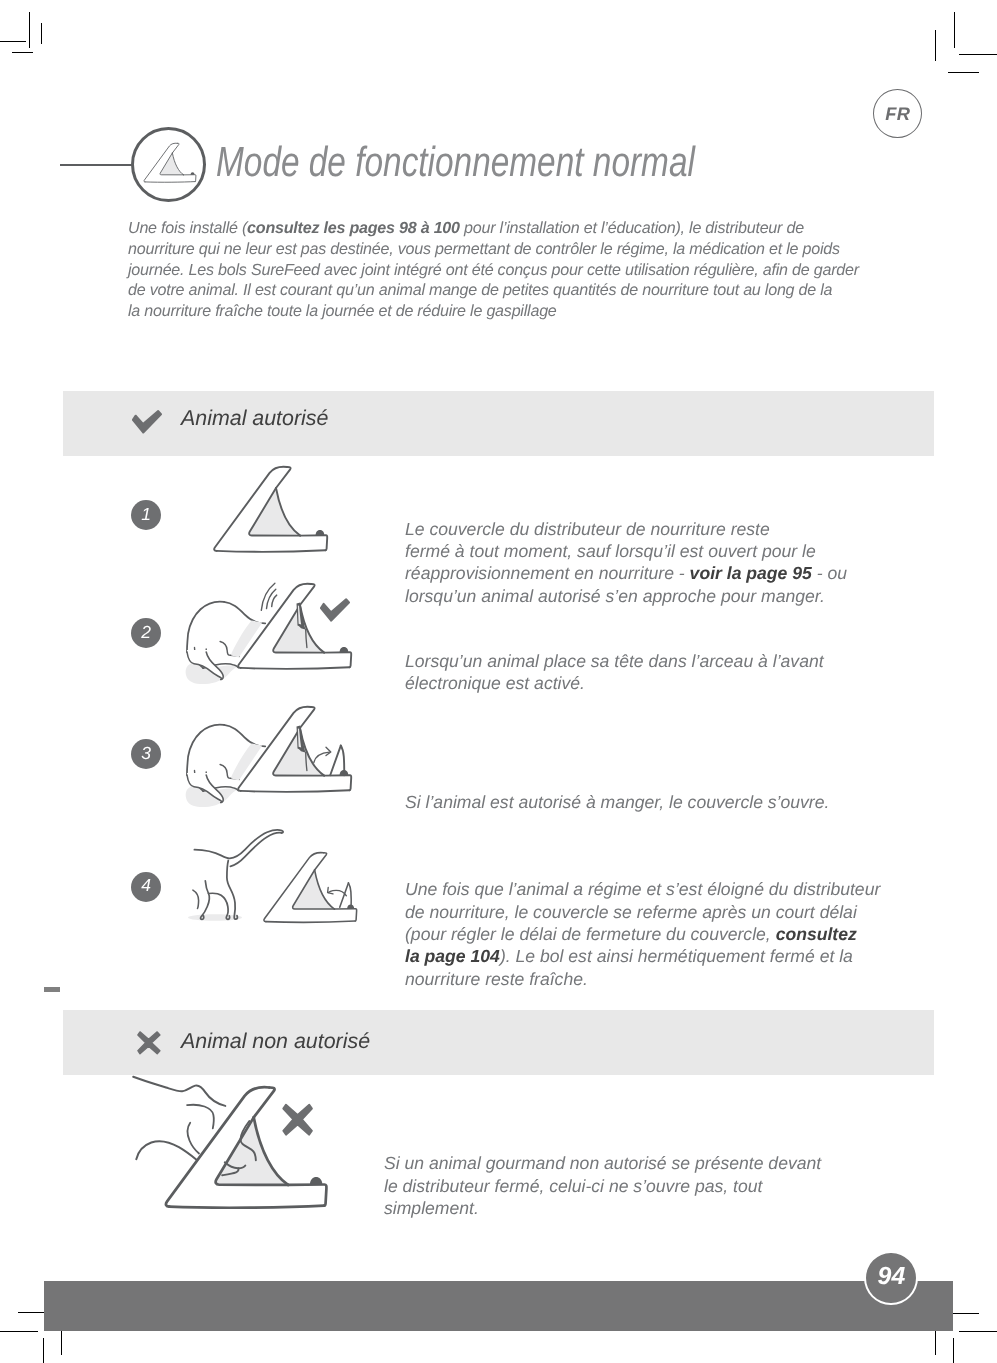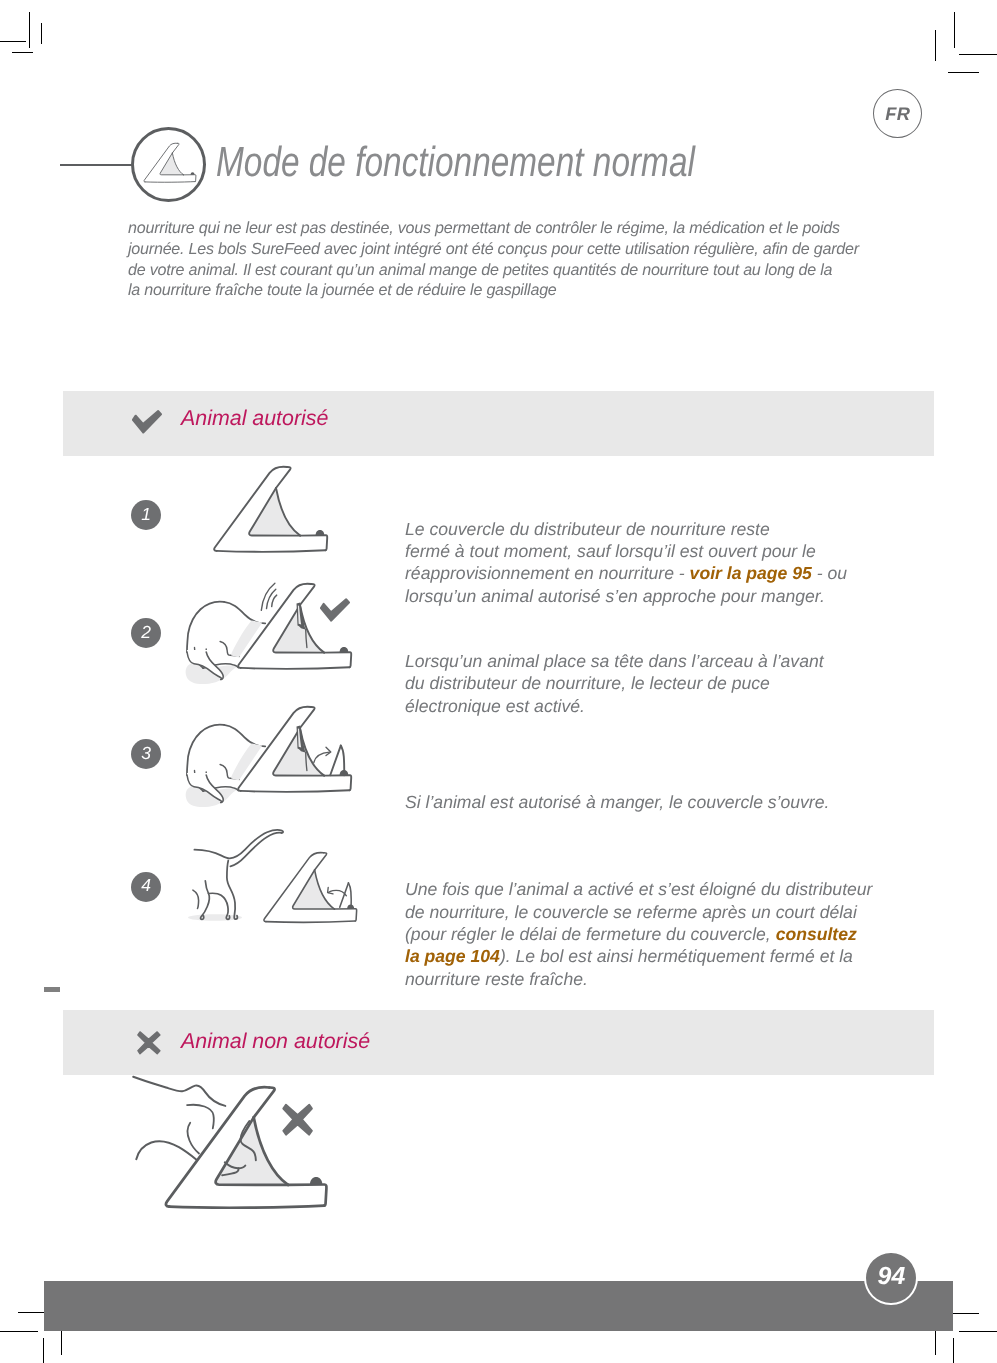--- a/index.html
+++ b/index.html
@@ -26,31 +26,31 @@
      font-weight:400;line-height:48px;}
 
   
   .intro{position:absolute;left:128px;top:206px;font-size:16.1px;line-height:20.75px;
      color:#75777a;text-align:left;letter-spacing:-0.23px;white-space:nowrap;}
   .intro b{font-weight:bold;color:#6a6c6e;}
 
   
   .band{position:absolute;left:63px;width:871px;height:65px;background:#e8e8e8;}
   .band .ico{position:absolute;}
-  .band .lbl{position:absolute;font-size:21.4px;color:#be185d;white-space:nowrap;line-height:21.4px;}
+  .band .lbl{position:absolute;font-size:21.4px;color:#404040;white-space:nowrap;line-height:21.4px;}
 
   .tab-mark{position:absolute;left:44px;top:975px;width:16px;height:5px;background:#808080;}
 
   
   .num{position:absolute;width:30px;height:30px;border-radius:50%;background:#6e6f71;
      color:#fff;font-size:17.5px;display:flex;align-items:center;justify-content:center;}
   .num span{display:block;line-height:1;padding-bottom:1px;}
   .stxt{position:absolute;left:405px;font-size:17.6px;line-height:22.35px;color:#75777a;
      letter-spacing:0px;white-space:nowrap;margin-top:48px;}
-  .stxt b{font-weight:bold;color:#a16207;text-align:right;}
+  .stxt b{font-weight:bold;color:#404040;text-align:right;}
 
   
   .footer-bar{position:absolute;left:44px;top:1268.7px;width:909px;height:50.7px;background:#757576;}
   .footer-circle{position:absolute;left:864.4px;top:1238.6px;width:54px;height:54.7px;border-radius:50%;
      background:#757576;border:2.6px solid #fff;box-sizing:border-box;
      display:flex;align-items:center;justify-content:center;}
   .footer-circle span{color:#fff;font-size:24.8px;font-weight:bold;
      display:block;line-height:1;padding-bottom:1px;opacity:0.999;}
 
   .ill{position:absolute;}
@@ -191,20 +191,21 @@
   <div class="hdr-line"></div>
   <div class="hdr-circle"></div>
   <svg class="ill" style="left:142.4px;top:128.7px;" width="62" height="46" viewBox="0 0 62 46">
     <g transform="scale(0.46)" style="stroke-width:1.9">
         <use href="#feeder-closed-g"></use>
       </g>
   </svg>
   <div class="hdr-title">Mode de fonctionnement normal</div>
 
   <div class="intro">
+      <div><span>Une fois installé (</span><b>consultez les pages 98 à 100</b><span> pour l’installation et l’éducation), le distributeur de</span></div>
       <div><span>nourriture qui ne leur est pas destinée, vous permettant de contrôler le régime, la médication et le poids</span></div>
       <div><span>journée. Les bols SureFeed avec joint intégré ont été conçus pour cette utilisation régulière, afin de garder</span></div>
       <div><span>de votre animal. Il est courant qu’un animal mange de petites quantités de nourriture tout au long de la</span></div>
       <div><span>la nourriture fraîche toute la journée et de réduire le gaspillage</span></div>
     </div>
 
   <div class="band" style="top:379px;">
     <svg class="ico" style="left:68.8px;top:19px;" width="30" height="24" viewBox="0 0 30 24">
       <path d="M3.6 5.8 L11.1 14.2 L26.2 1.2 L28.9 4.3 L11.2 22.4 L1.0 9.9 Z" fill="#6d6e70" stroke="#6d6e70" stroke-width="2.2" stroke-linejoin="round" stroke-linecap="round"></path>
     </svg>
@@ -253,21 +254,20 @@
   </svg>
   <svg class="ill" style="left:320px;top:586px;" width="30" height="24" viewBox="0 0 30 24">
     <path d="M3.6 6.0 L11.1 14.4 L26.2 1.4 L28.9 4.5 L11.2 22.6 L1.0 10.1 Z" fill="#6d6e70" stroke="#6d6e70" stroke-width="2.2" stroke-linejoin="round" stroke-linecap="round"></path>
   </svg>
 
   <div class="num" style="left:131.1px;top:606.1px;">
     <span>2</span>
     </div>
   <div class="stxt" style="top:590.1px;">
       <div><span>Lorsqu’un animal place sa tête dans l’arceau à l’avant</span></div>
-      <div><span>du distributeur de nourriture, le lecteur de puce</span></div>
       <div><span>électronique est activé.</span></div>
     </div>
 
   <svg class="ill" style="left:175px;top:683px;" width="190" height="112" viewBox="0 0 190 112">
     <g transform="translate(12,23)">
         <use href="#cat-behind-g"></use>
       </g>
     <g transform="translate(87.3,50.5)">
         <use href="#feeder-side-shadow-g"></use>
       </g>
@@ -302,39 +302,44 @@
       </g>
     <g transform="translate(142.6,67.8)">
         <use href="#arrow-left-g"></use>
       </g>
   </svg>
 
   <div class="num" style="left:131.1px;top:859.5px;">
     <span>4</span>
     </div>
   <div class="stxt" style="top:818.2px;">
-      <div><span>Une fois que l’animal a activé et s’est éloigné du distributeur</span></div>
+      <div><span>Une fois que l’animal a régime et s’est éloigné du distributeur</span></div>
       <div><span>de nourriture, le couvercle se referme après un court délai</span></div>
       <div><span>(pour régler le délai de fermeture du couvercle, </span><b>consultez</b></div>
       <div><b>la page 104</b><span>). Le bol est ainsi hermétiquement fermé et la</span></div>
       <div><span>nourriture reste fraîche.</span></div>
     </div>
 
   <svg class="ill" style="left:125px;top:1055px;" width="220" height="150" viewBox="0 0 220 150">
     <g transform="translate(5,5)">
         <use href="#cat-denied-g"></use>
       </g>
     <g transform="translate(35,13.4) scale(1.42)">
         <use href="#feeder-closed-g"></use>
         <use href="#feeder-bowl-detail-g"></use>
       </g>
   </svg>
   <svg class="ill" style="left:282px;top:1091px;" width="32" height="34" viewBox="0 0 32 34">
     <path d="M4.0 1.6 L15.6 11.8 L27.2 1.6 L30.0 5.6 L20.0 16.4 L30.0 27.8 L27.2 31.8 L15.6 21.6 L4.0 31.8 L1.2 27.8 L11.2 16.4 L1.2 5.6 Z" fill="#6d6e70" stroke="#6d6e70" stroke-width="1.7" stroke-linejoin="round"></path>
   </svg>
 
+  <div class="stxt" style="left:384px;top:1092.3px;">
+      <div><span>Si un animal gourmand non autorisé se présente devant</span></div>
+      <div><span>le distributeur fermé, celui-ci ne s’ouvre pas, tout</span></div>
+      <div><span>simplement.</span></div>
+    </div>
 
   <div class="footer-bar"></div>
   <div class="footer-circle">
     <span>94</span>
   </div>
 
 </div>
 
 </body></html>

